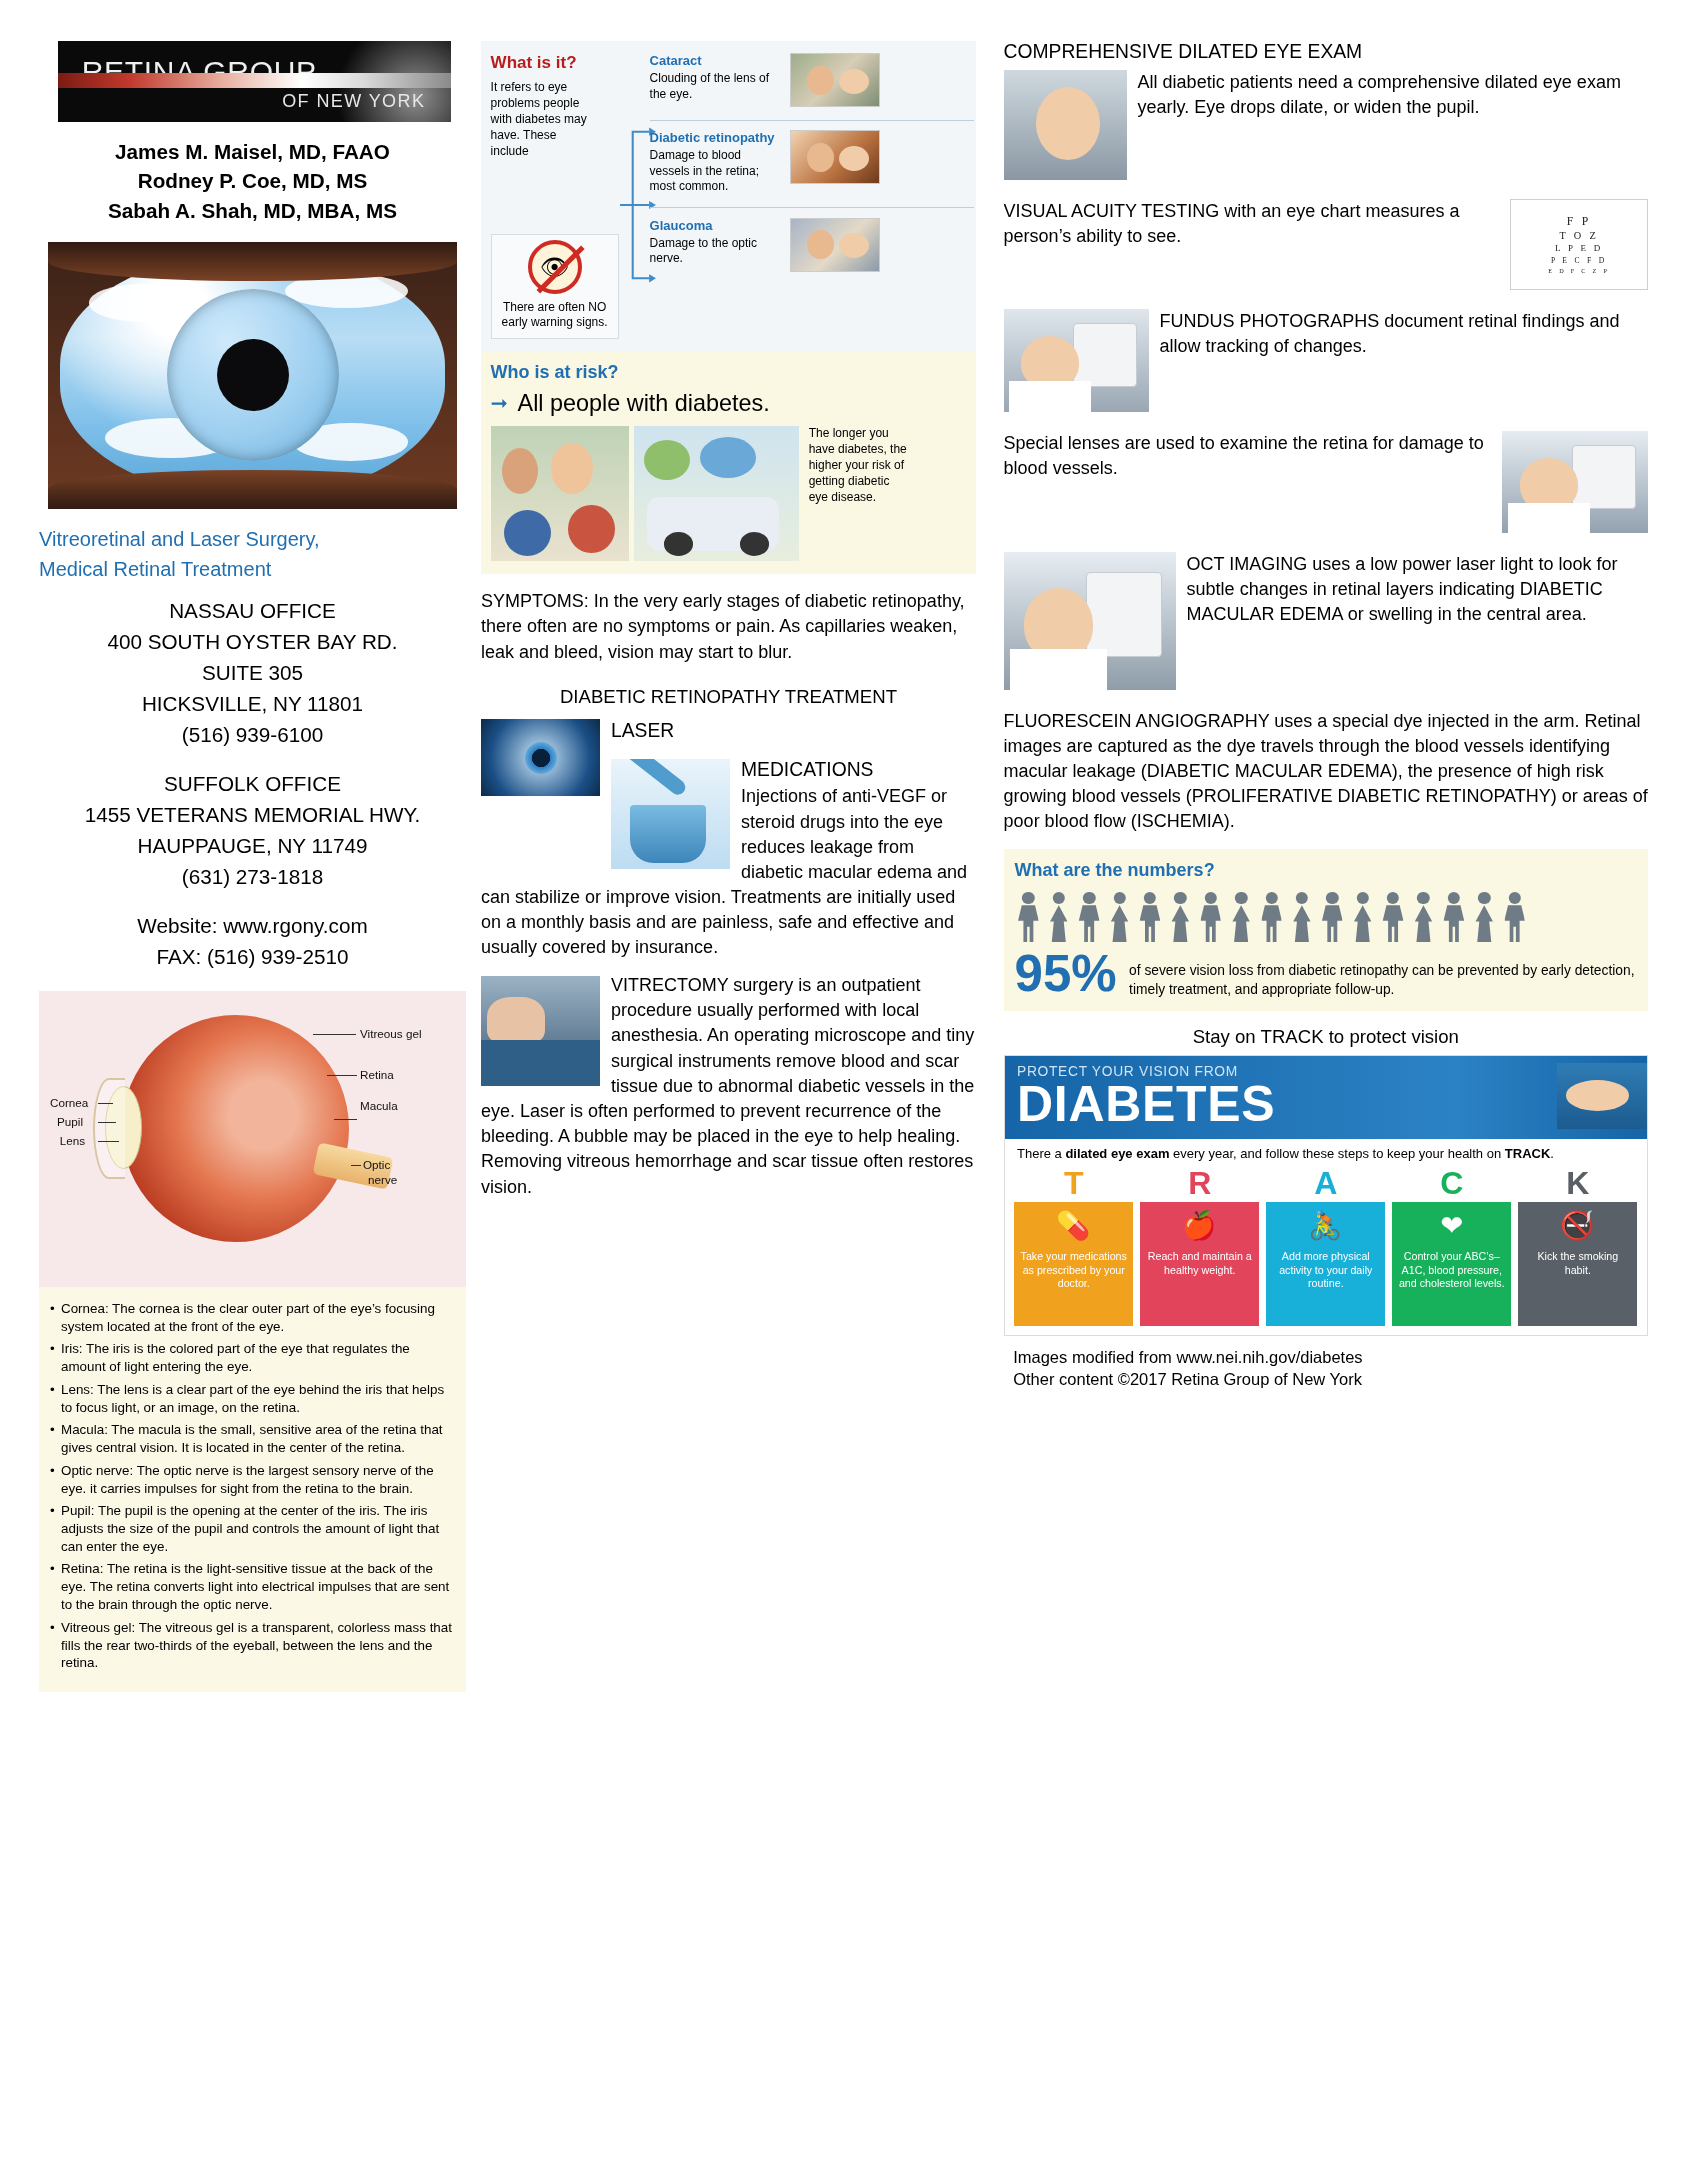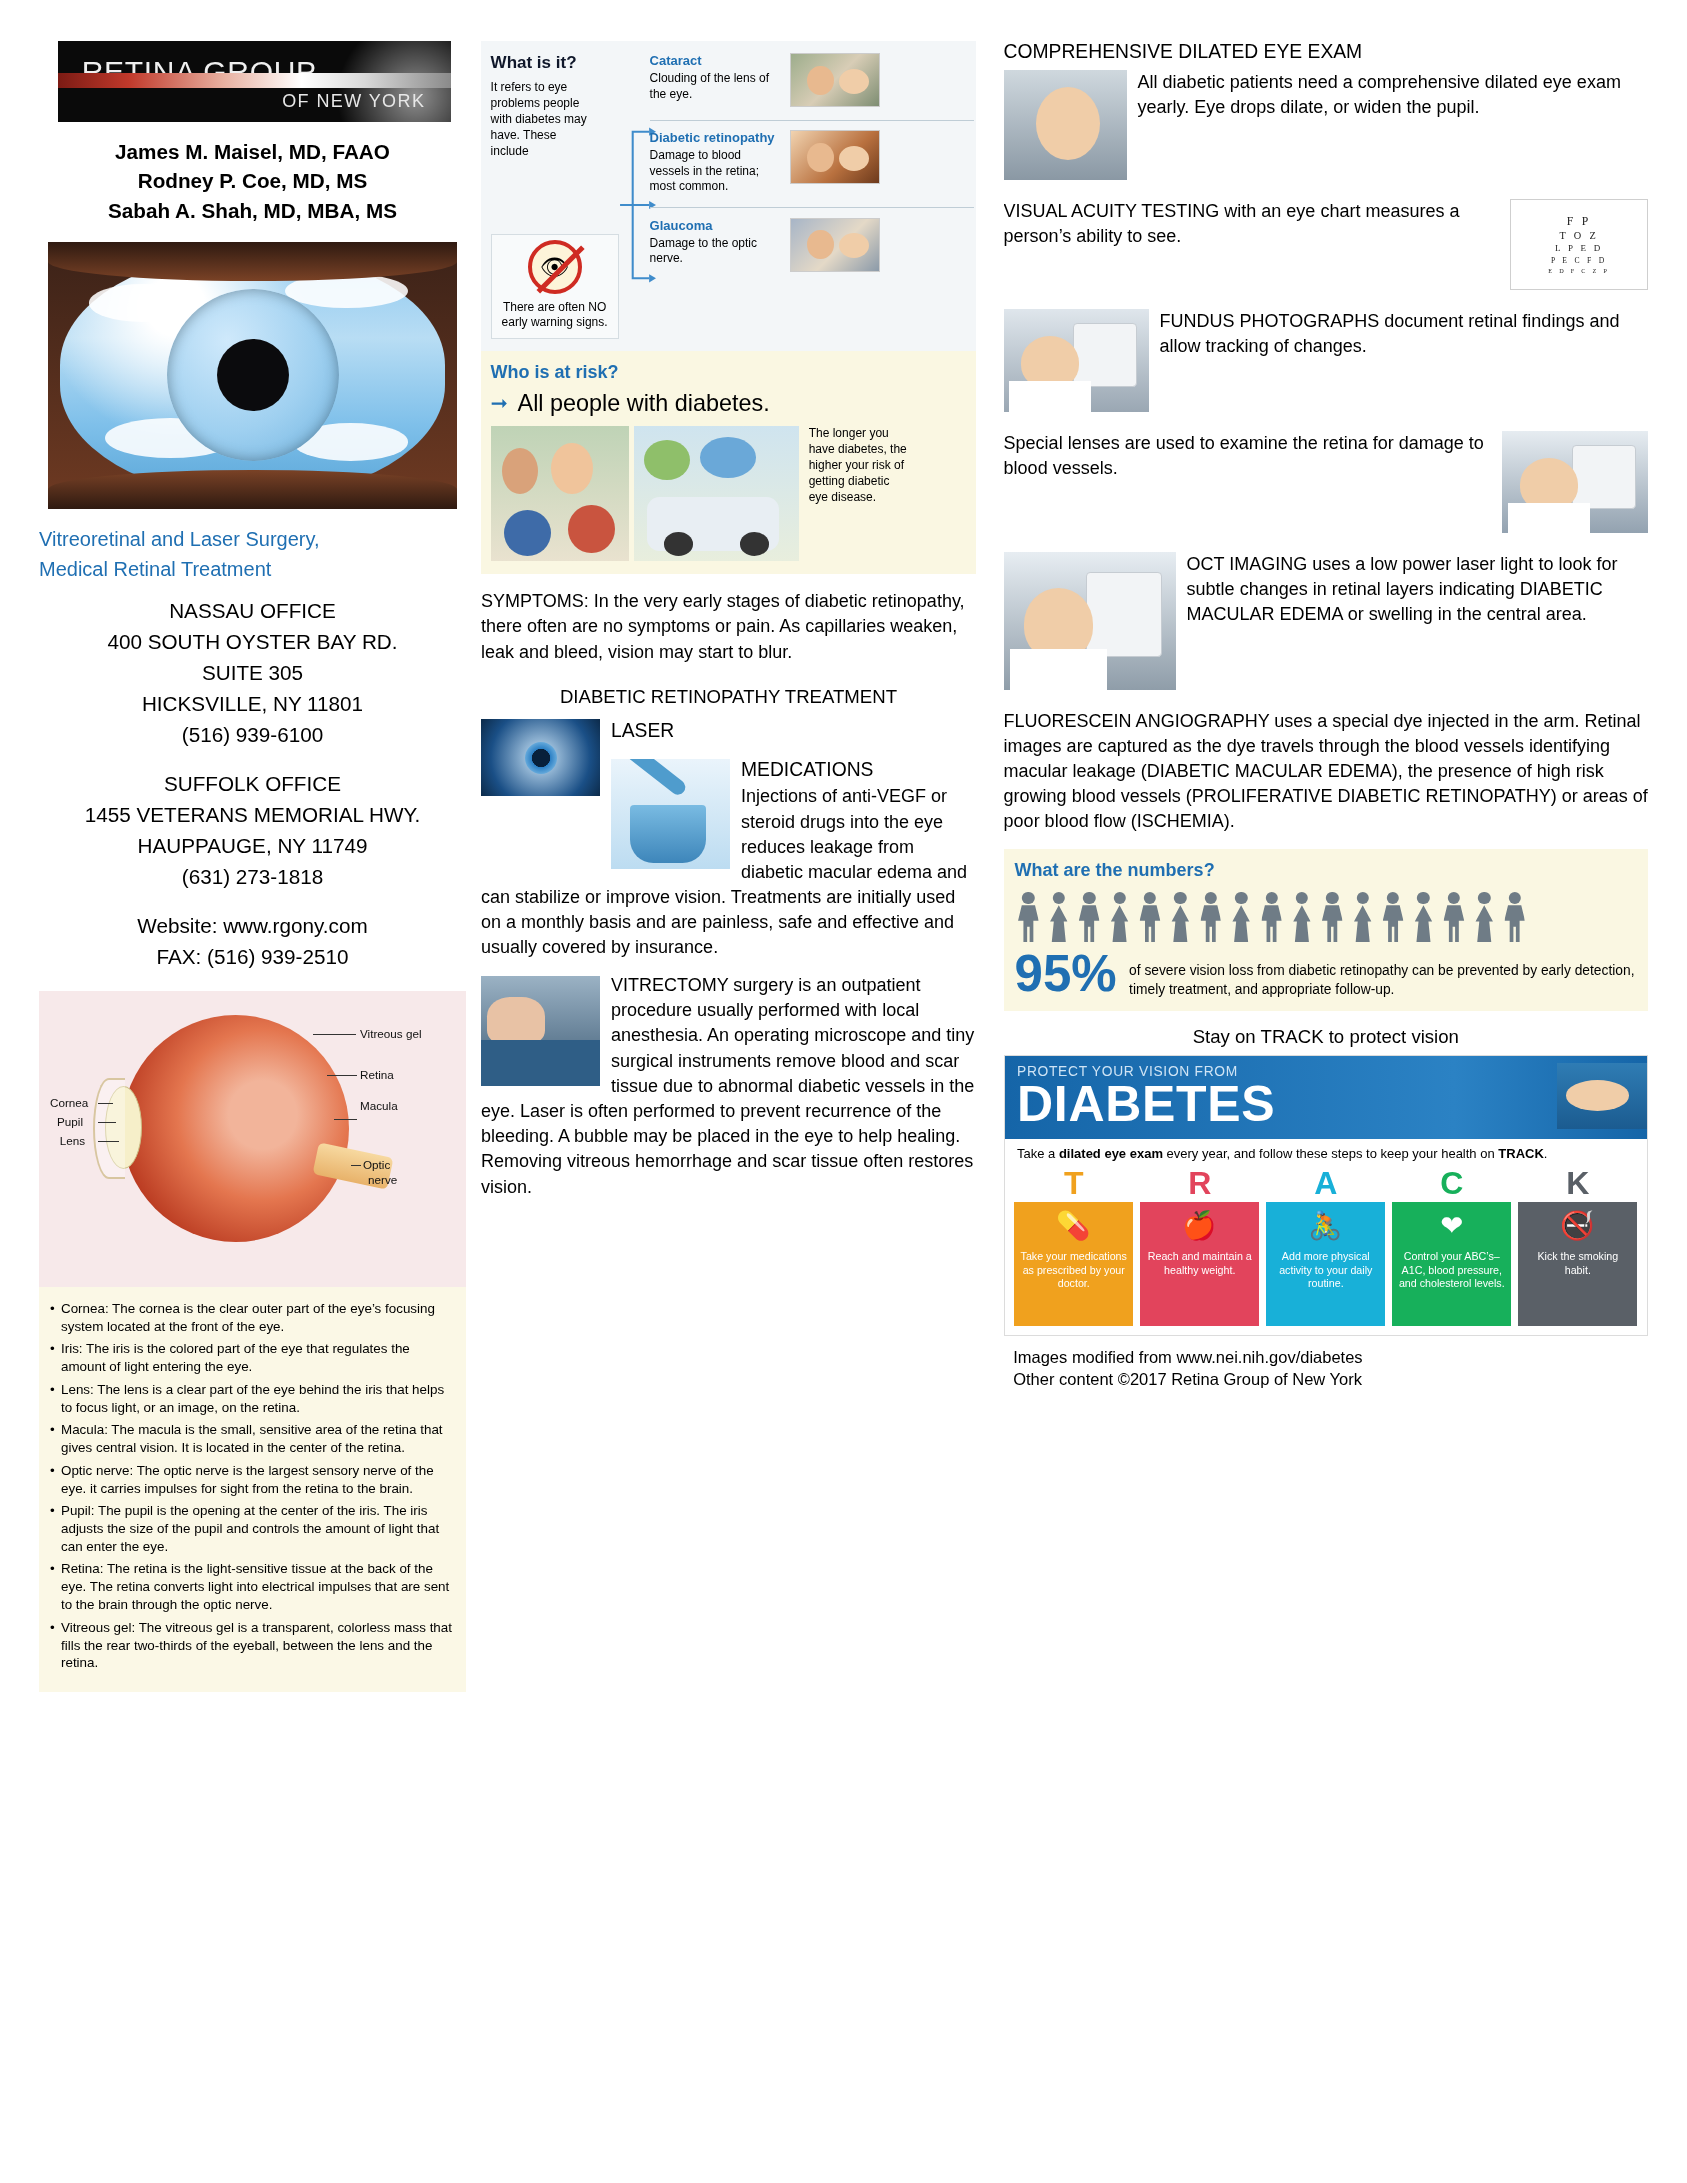--- a/index.html
+++ b/index.html
@@ -118,21 +118,21 @@
     background: linear-gradient(#1a5a9e,#2f7cc0 55%,#12639f);
     color: #fff; text-align: center; font-size: 29px; font-weight: bold;
     padding: 12.4px 0 13.8px 0; letter-spacing: 0.2px;
     position: relative;
   }
   .mid-header .shine { position: absolute; left: 0; right: 0; top: 0; height: 44%; background: linear-gradient(rgba(255,255,255,.22), rgba(255,255,255,0)); }
 
   .whatisit {
     background: #f3f6f8; padding: 12.4px 9.6px 11px 9.6px; position: relative; min-height: 310px;
   }
-  .wi-title { color: #0f172a; font-weight: bold; font-size: 17px; }
+  .wi-title { color: #b91c1c; font-weight: bold; font-size: 17px; }
   .wi-body { font-size: 12px; line-height: 1.34; width: 103px; margin-top: 5.5px; }
   .wi-row { position: relative; }
   .wi-cards { position: absolute; left: 159px; top: 0; width: 324px; }
   .wi-card { display: flex; gap: 6.9px; margin-bottom: 12.4px; }
   .wi-card .txt { width: 134px; }
   .wi-card .ct { color: #1f6fb2; font-weight: bold; font-size: 13px; }
   .wi-card .cb { font-size: 12px; line-height: 1.3; margin-top: 2.8px; }
   .wi-card .thumb { width: 90px; height: 54px; border: 0.7px solid #ccc; overflow: hidden; position: relative; background: #cfd5c8; }
   .wi-card .thumb .a { position: absolute; inset: 0; background: linear-gradient(135deg,#9dad8c,#d8cdb6 50%,#7e8e73); }
   .wi-card .thumb .b { position: absolute; left: 18%; top: 22%; width: 30%; height: 56%; border-radius: 50%; background: #e8b98f; }
@@ -579,21 +579,21 @@
         <div class="track-top">
           <div>
             <div class="k">PROTECT YOUR VISION FROM</div>
             <div class="d">DIABETES</div>
           </div>
           <div class="art">
               <div class="eye"></div>
             </div>
         </div>
         <div class="track-sub">
-          <span>Take a </span><b>dilated eye exam</b><span> every year, and follow these steps to keep your health on </span><b>TRACK</b><span>.</span>
+          <span>There a </span><b>dilated eye exam</b><span> every year, and follow these steps to keep your health on </span><b>TRACK</b><span>.</span>
         </div>
         <div class="track-letters">
           <div class="L" style="color:#f0a11e">T</div>
           <div class="L" style="color:#e2445c">R</div>
           <div class="L" style="color:#18b0d8">A</div>
           <div class="L" style="color:#17b05b">C</div>
           <div class="L" style="color:#5a6067">K</div>
         </div>
         <div class="track-cells">
           <div class="cell" style="background:#f0a11e">

